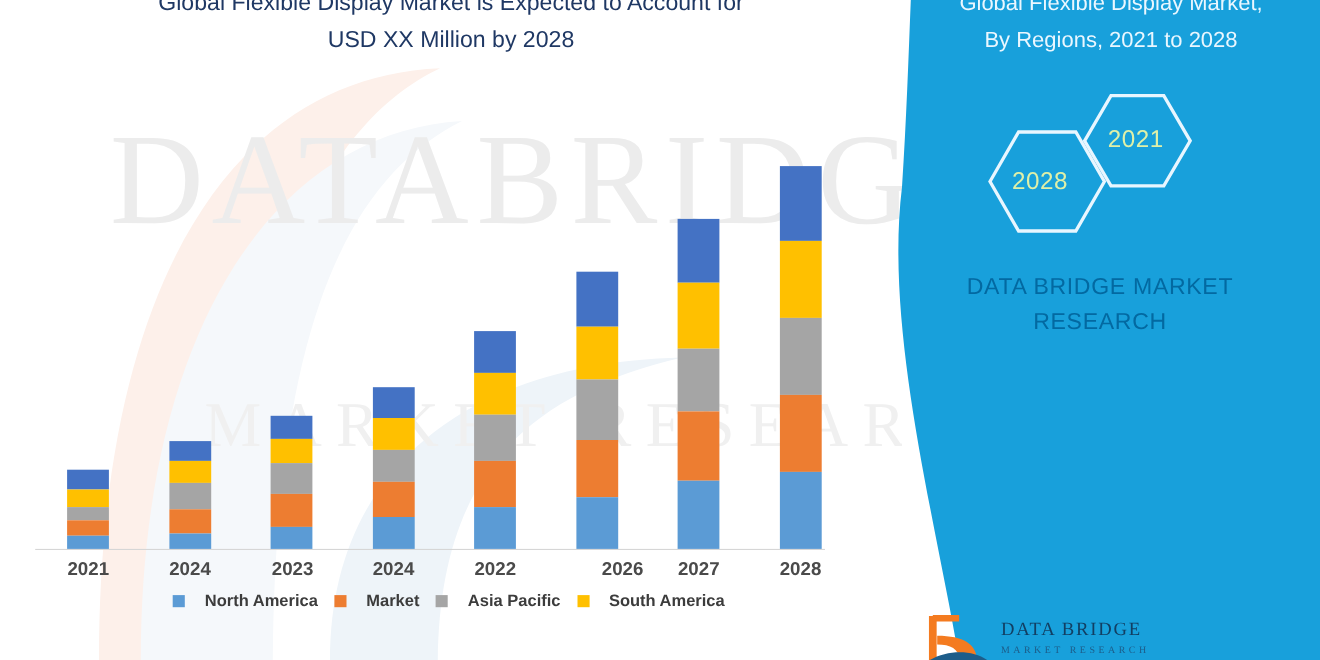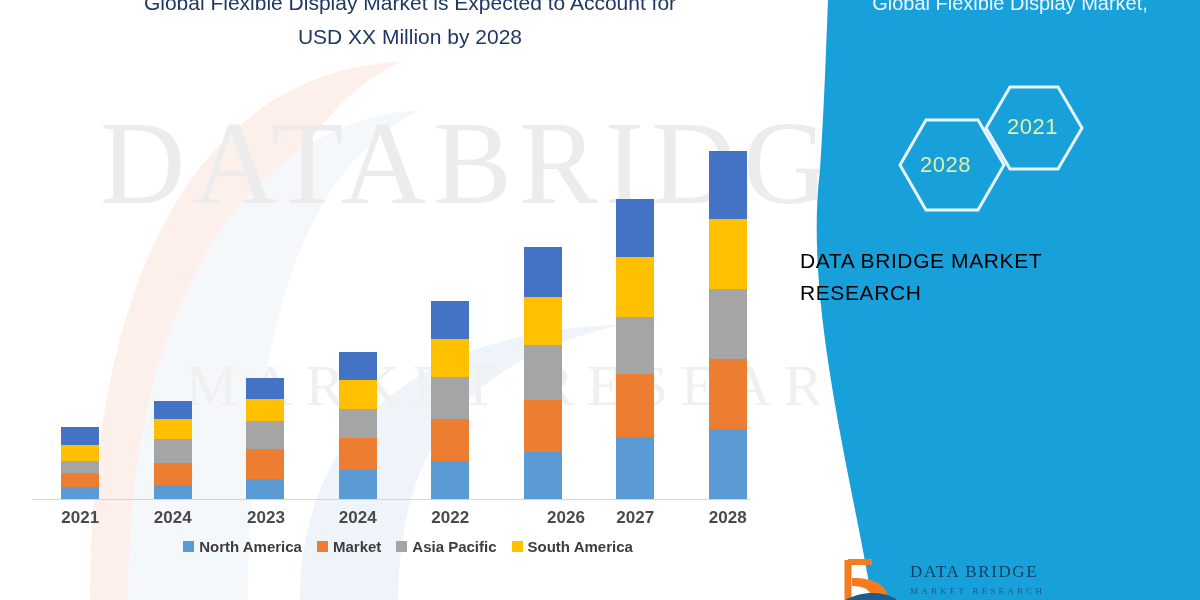--- a/index.html
+++ b/index.html
@@ -60,21 +60,21 @@
     position:absolute; width:70px; text-align:center;
     font-size:17px; color:#4a4a4a; font-weight:700;
   }
 
   
   .legend {
     position:absolute; left:28px; top:538px; width:760px;
     display:flex; justify-content:center; align-items:center;
     gap:15px; flex-wrap:nowrap;
   }
-  .legend-item { display:flex; align-items:center; gap:5px; }
+  .legend-item { display:flex; align-items:center; gap:18px; }
   .legend-swatch { width:11px; height:11px; flex:0 0 auto; }
   .legend-label {
     font-size:15px; color:#3c3c3c; font-weight:700; white-space:nowrap;
   }
 
   
   .right-panel {
     position:absolute; left:780px; top:0; width:420px; height:600px;
     overflow:hidden;
   }
@@ -88,21 +88,21 @@
   }
   .hex-wrap {
     position:absolute; left:110px; top:80px; width:240px; height:150px;
   }
   .hex-label {
     position:absolute; font-size:22px; color:#dff0a8; font-weight:400;
     letter-spacing:.5px;
   }
   .brand {
     position:absolute; left:20px; top:245px; width:400px;
-    text-align:left; color:#000000;
+    text-align:center; color:#0369a1;
     font-size:21px; line-height:32px; letter-spacing:.6px; font-weight:400;
   }
   .logo {
     position:absolute; left:62px; top:556px; width:260px; height:48px;
   }
   .logo-text {
     position:absolute; left:68px; top:6px;
     font-size:17px; letter-spacing:1.6px; color:#123f63;
     font-family:"Liberation Serif", serif; white-space:nowrap;
   }
@@ -223,20 +223,21 @@
       </div>
     </div>
 
   <div class="right-panel">
     <svg width="420" height="600" viewBox="0 0 420 600" style="position:absolute;left:0;top:0;">
       <path id="panelShape" d="M48 0 L420 0 L420 600 L92 600 C 70 470, 24 300, 40 170 C 44 110, 46 50, 48 0 Z" fill="#18A0DB"></path>
     </svg>
     <div class="panel-content">
       <div class="panel-title">
         <div>Global Flexible Display Market,</div>
+        <div>By Regions, 2021 to 2028</div>
       </div>
 
       <div class="hex-wrap">
         <svg width="240" height="150" viewBox="0 0 240 150" style="position:absolute;left:0;top:0;">
 
           <polygon points="10,85 36,40 88,40 114,85 88,130 36,130" fill="none" stroke="#e8f6ff" stroke-width="3"></polygon>
 
           <polygon points="96,48 120,7 168,7 192,48 168,89 120,89" fill="none" stroke="#e8f6ff" stroke-width="3"></polygon>
         </svg>
         <span class="hex-label" style="left:30px; top:72px;">2028</span>

